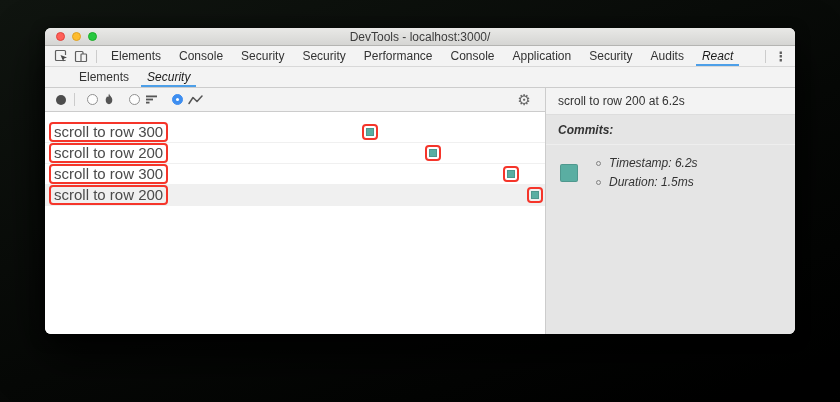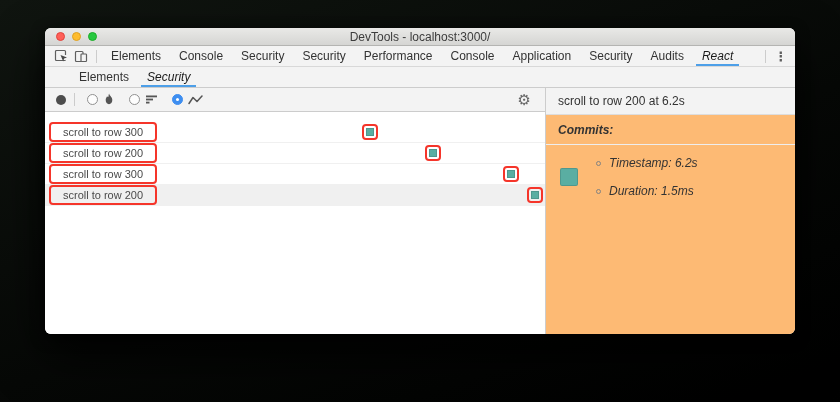--- a/index.html
+++ b/index.html
@@ -30,50 +30,50 @@
   .tab.active{color:#1a1a1a;font-style:italic;}
   .tab.active::after{content:"";position:absolute;left:3px;right:3px;bottom:0;height:2px;background:var(--accent,#4d9fe8);}
   .spacer{flex:1;}
   .kebab{font-size:13px;font-weight:bold;color:#5f5f5f;letter-spacing:0;}
   
   .subtabbar{height:21px;flex:0 0 21px;background:#f3f3f3;border-bottom:1px solid #ccc;
     display:flex;align-items:stretch;padding-left:25px;font-size:12px;color:#333;}
   
   .main{flex:1;display:flex;min-height:0;}
   .left-panel{width:500px;flex:0 0 500px;display:flex;flex-direction:column;background:#fff;}
-  .right-panel{width:250px;flex:0 0 250px;border-left:1px solid #ccc;display:flex;flex-direction:column;background:#fdba74;}
+  .right-panel{width:250px;flex:0 0 250px;border-left:1px solid #ccc;display:flex;flex-direction:column;background:#e5e5e5;}
   
   .toolbar{height:24px;flex:0 0 24px;background:#f3f3f3;border-bottom:1px solid #ccc;
     display:flex;align-items:center;padding:0 8px;}
   .record{width:10px;height:10px;border-radius:50%;background:#4d4d4d;margin:0 3px;cursor:pointer;}
   .radio-group{display:flex;align-items:center;gap:5px;margin:0 7px;cursor:pointer;}
   .radio{width:11px;height:11px;border-radius:50%;border:1px solid #919191;background:#fdfdfd;position:relative;}
   .radio.selected{border:1px solid #3e8ef0;background:#3e8ef0;}
   .radio.selected::after{content:"";position:absolute;left:3px;top:3px;width:3px;height:3px;border-radius:50%;background:#fff;}
   .gear{font-size:15px;color:#666;line-height:1;cursor:pointer;margin-right:6px;}
   
   .rows{flex:1;padding-top:10px;overflow:hidden;}
   .irow{height:21px;border-bottom:1px solid #f0f0f0;position:relative;cursor:pointer;}
   .irow.selected{background:#f0f0f0;}
   .ilabel{position:absolute;left:4px;top:0px;height:20px;line-height:16px;
-    border:2px solid var(--red,#f5352a);border-radius:4px;padding:0 12px;
-    font-size:11px;color:#4a4a4a;white-space:nowrap;}
+    border:2px solid var(--red,#f5352a);border-radius:4px;padding:0 3px;
+    font-size:15px;color:#4a4a4a;white-space:nowrap;}
   .marker{position:absolute;top:2px;width:16px;height:16px;border:2px solid var(--red,#f5352a);
     border-radius:4px;display:flex;align-items:center;justify-content:center;cursor:pointer;background:transparent;}
   .marker .sq{width:8px;height:8px;background:var(--teal,#5aaea2);border:1px solid rgba(0,0,0,0.12);}
   
   .right-header{height:27px;flex:0 0 27px;background:#f3f3f3;border-bottom:1px solid #ddd;
     line-height:27px;padding-left:12px;font-size:12px;color:#333;white-space:nowrap;overflow:hidden;}
   .commits{padding:8px 12px 0 12px;font-size:12px;color:#333;font-style:italic;}
   .commits-title{font-weight:bold;padding-bottom:7px;}
   .commits-sep{height:1px;background:#eee;margin:0 -12px;}
   .commit-row{display:flex;align-items:center;margin-top:11px;}
   .swatch{width:18px;height:18px;background:var(--teal,#5aaea2);border:1px solid rgba(0,0,0,0.12);
     border-radius:2px;margin-left:2px;cursor:pointer;flex:0 0 18px;}
-  .bullets{margin-left:18px;display:flex;flex-direction:column;gap:14px;}
+  .bullets{margin-left:18px;display:flex;flex-direction:column;gap:5px;}
   .bullet-row{display:flex;align-items:center;}
   .bullet{width:5px;height:5px;border-radius:50%;border:1px solid #828282;margin-right:8px;flex:0 0 5px;}
   svg{display:block;}
 </style>
 </head>
 <body>
 
 <div class="window">
 
   <div class="titlebar">

